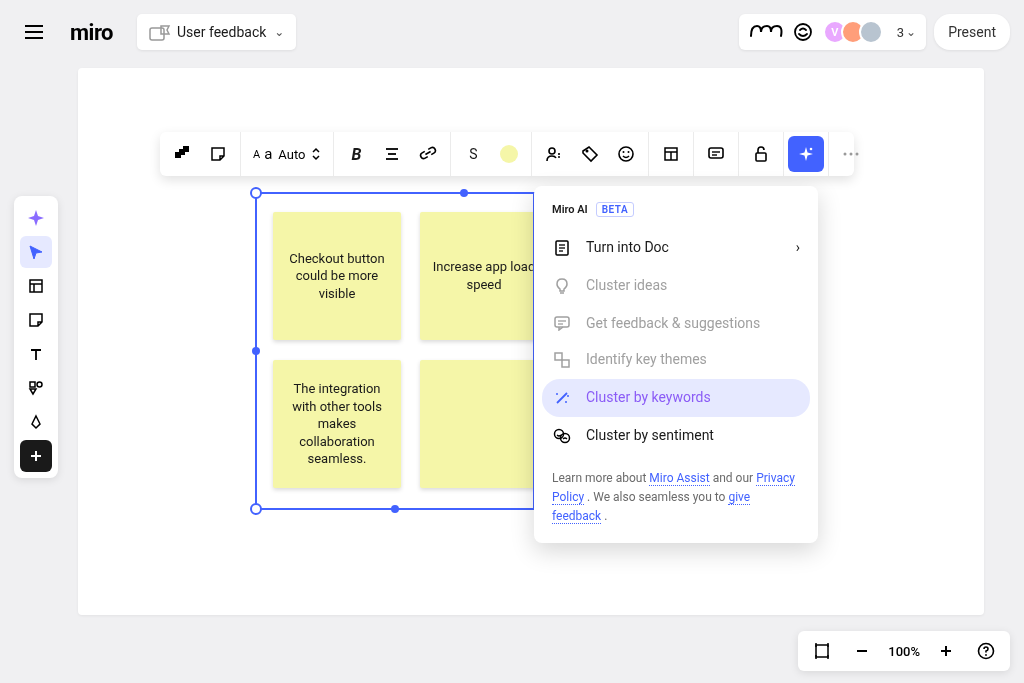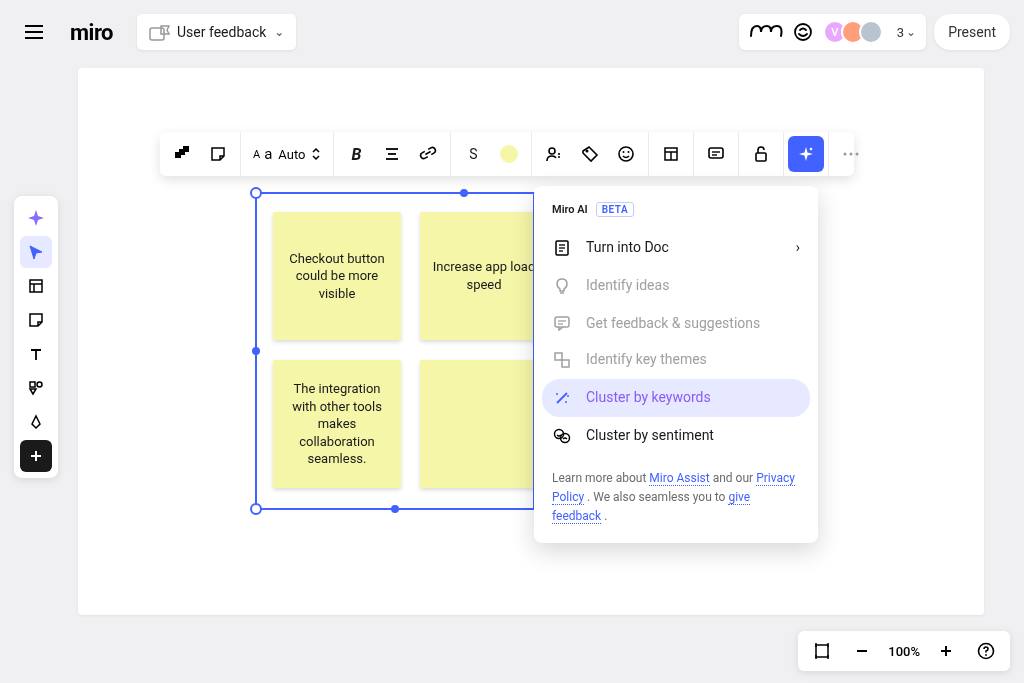--- a/index.html
+++ b/index.html
@@ -313,21 +313,21 @@
     <span>Turn into Doc</span>
     <span class="arrow">›</span>
   </div>
   <div class="ai-item disabled">
     <span class="ai-icon">
         <svg width="16" height="18" viewBox="0 0 16 18">
           <path d="M8 2 Q13 2 13 7 Q13 10 10 12 L10 14 L6 14 L6 12 Q3 10 3 7 Q3 2 8 2 Z" fill="none" stroke="#a0a0a0" stroke-width="1.5"></path>
           <line x1="6" y1="16" x2="10" y2="16" stroke="#a0a0a0" stroke-width="1.5"></line>
         </svg>
       </span>
-    <span>Identify ideas</span>
+    <span>Cluster ideas</span>
   </div>
   <div class="ai-item disabled">
     <span class="ai-icon">
         <svg width="18" height="16" viewBox="0 0 18 16">
           <rect x="2" y="2" width="14" height="10" rx="2" fill="none" stroke="#a0a0a0" stroke-width="1.5"></rect>
           <path d="M6 12 L6 15 L10 12" fill="none" stroke="#a0a0a0" stroke-width="1.5"></path>
           <line x1="5" y1="6" x2="13" y2="6" stroke="#a0a0a0" stroke-width="1.3"></line>
           <line x1="5" y1="9" x2="10" y2="9" stroke="#a0a0a0" stroke-width="1.3"></line>
         </svg>
       </span>

